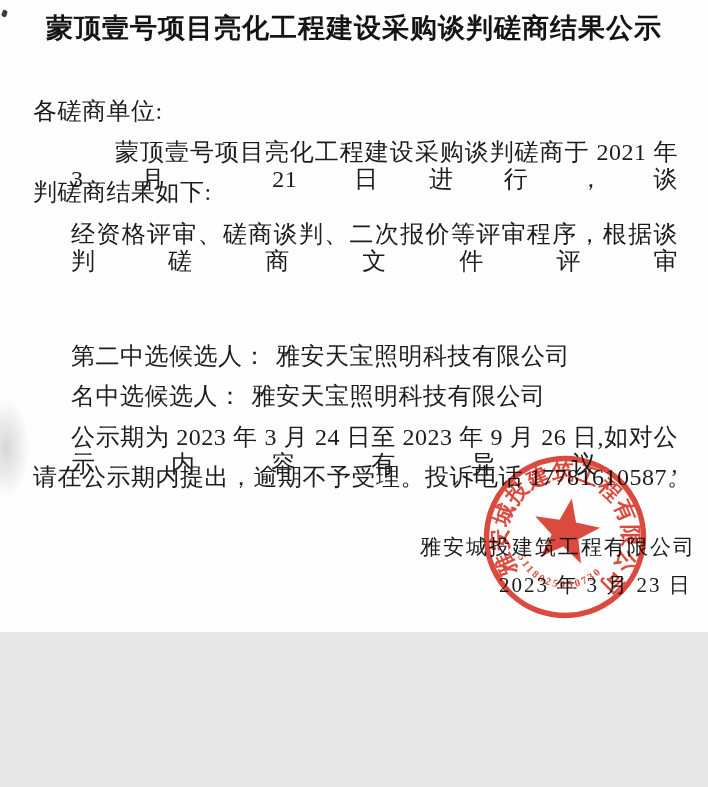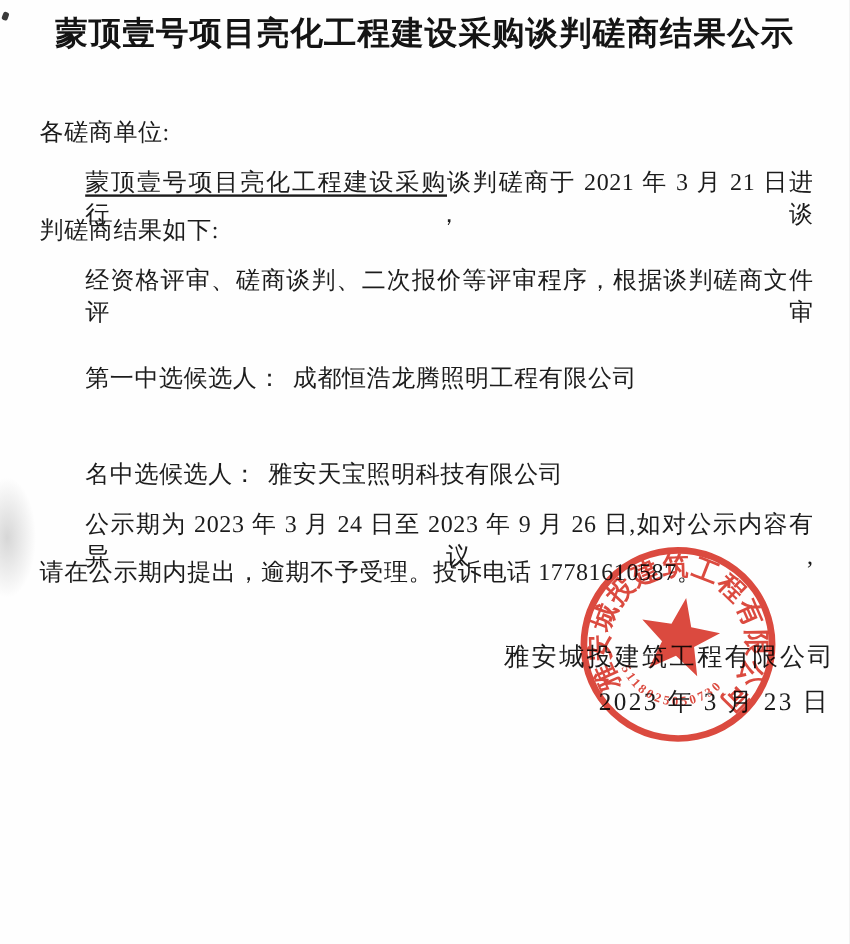--- a/index.html
+++ b/index.html
@@ -1,37 +1,37 @@
 <!DOCTYPE html>
 <html><head>
 <meta charset="utf-8">
 <style>
   html,body { margin:0; padding:0; background:#e8e8e8; }
   .page {
-    position:relative; width:708px; height:787px; margin:0 auto;
+    position:relative; width:708px; height:632px; margin:0 auto;
     background:#fefefe; overflow:hidden;
     font-family:"Liberation Serif","DejaVu Serif",serif;
     color:#1c1c1c;
   }
   .title {
     position:absolute; top:10px; left:0; width:708px;
     text-align:center; font-family:"Liberation Sans","DejaVu Sans",sans-serif;
     font-weight:bold; font-size:27px; letter-spacing:1px; color:#141414;
   }
   .line {
-    position:absolute; font-size:20px; line-height:27px;
+    position:absolute; font-size:24px; line-height:27px;
     white-space:nowrap; letter-spacing:0.5px;
   }
   .fill {
     white-space:normal; text-align:justify; text-align-last:justify;
   }
   .u {
-    text-decoration:underline;
     text-underline-offset:4px;
     text-decoration-thickness:1.5px;
+    margin-left:44px;
   }
   .cand .clabel { margin-right:9px; }
   .sig { position:absolute; font-size:21px; letter-spacing:2px; }
   
   .stamp {
     position:absolute; left:481px; top:453px; width:168px; height:168px;
     transform:rotate(10deg); opacity:0.92; mix-blend-mode:multiply;
   }
   .stamp svg { width:100%; height:100%; }
   .seal-text { font-family:"Liberation Serif","DejaVu Serif",serif; font-weight:bold; }
@@ -60,24 +60,24 @@
 
   <div class="line fill" style="top:139px; left:71px; width:607px;">
     <span class="u">蒙顶壹号项目亮化工程建设采购</span><span>谈判磋商于 2021 年 3 月 21 日进行，谈</span>
   </div>
 
   <div class="line fill" style="top:221px; left:71px; width:607px;">经资格评审、磋商谈判、二次报价等评审程序，根据谈判磋商文件评审</div>
 
   <div class="line" style="top:179px; left:33px;">判磋商结果如下:</div>
 
 
-  <div class="line cand" style="top:303px; left:71px;">
-    <span class="clabel">第一中选候选人：</span><span>成都恒浩龙腾照明工程有限公司</span>
+
+  <div class="line cand" style="top:343px; left:71px;">
+    <span class="clabel">第二中选候选人：</span><span>雅安天宝照明科技有限公司</span>
   </div>
-
 
   <div class="line cand" style="top:383px; left:71px;">
     <span class="clabel">名中选候选人：</span><span>雅安天宝照明科技有限公司</span>
   </div>
 
   <div class="line fill" style="top:424px; left:71px; width:607px;">公示期为 2023 年 3 月 24 日至 2023 年 9 月 26 日,如对公示内容有异议,</div>
 
   <div class="line" style="top:464px; left:33px;">请在公示期内提出，逾期不予受理。投诉电话 17781610587。</div>
 
   <div class="sig" style="top:533px; left:420px;">雅安城投建筑工程有限公司</div>

